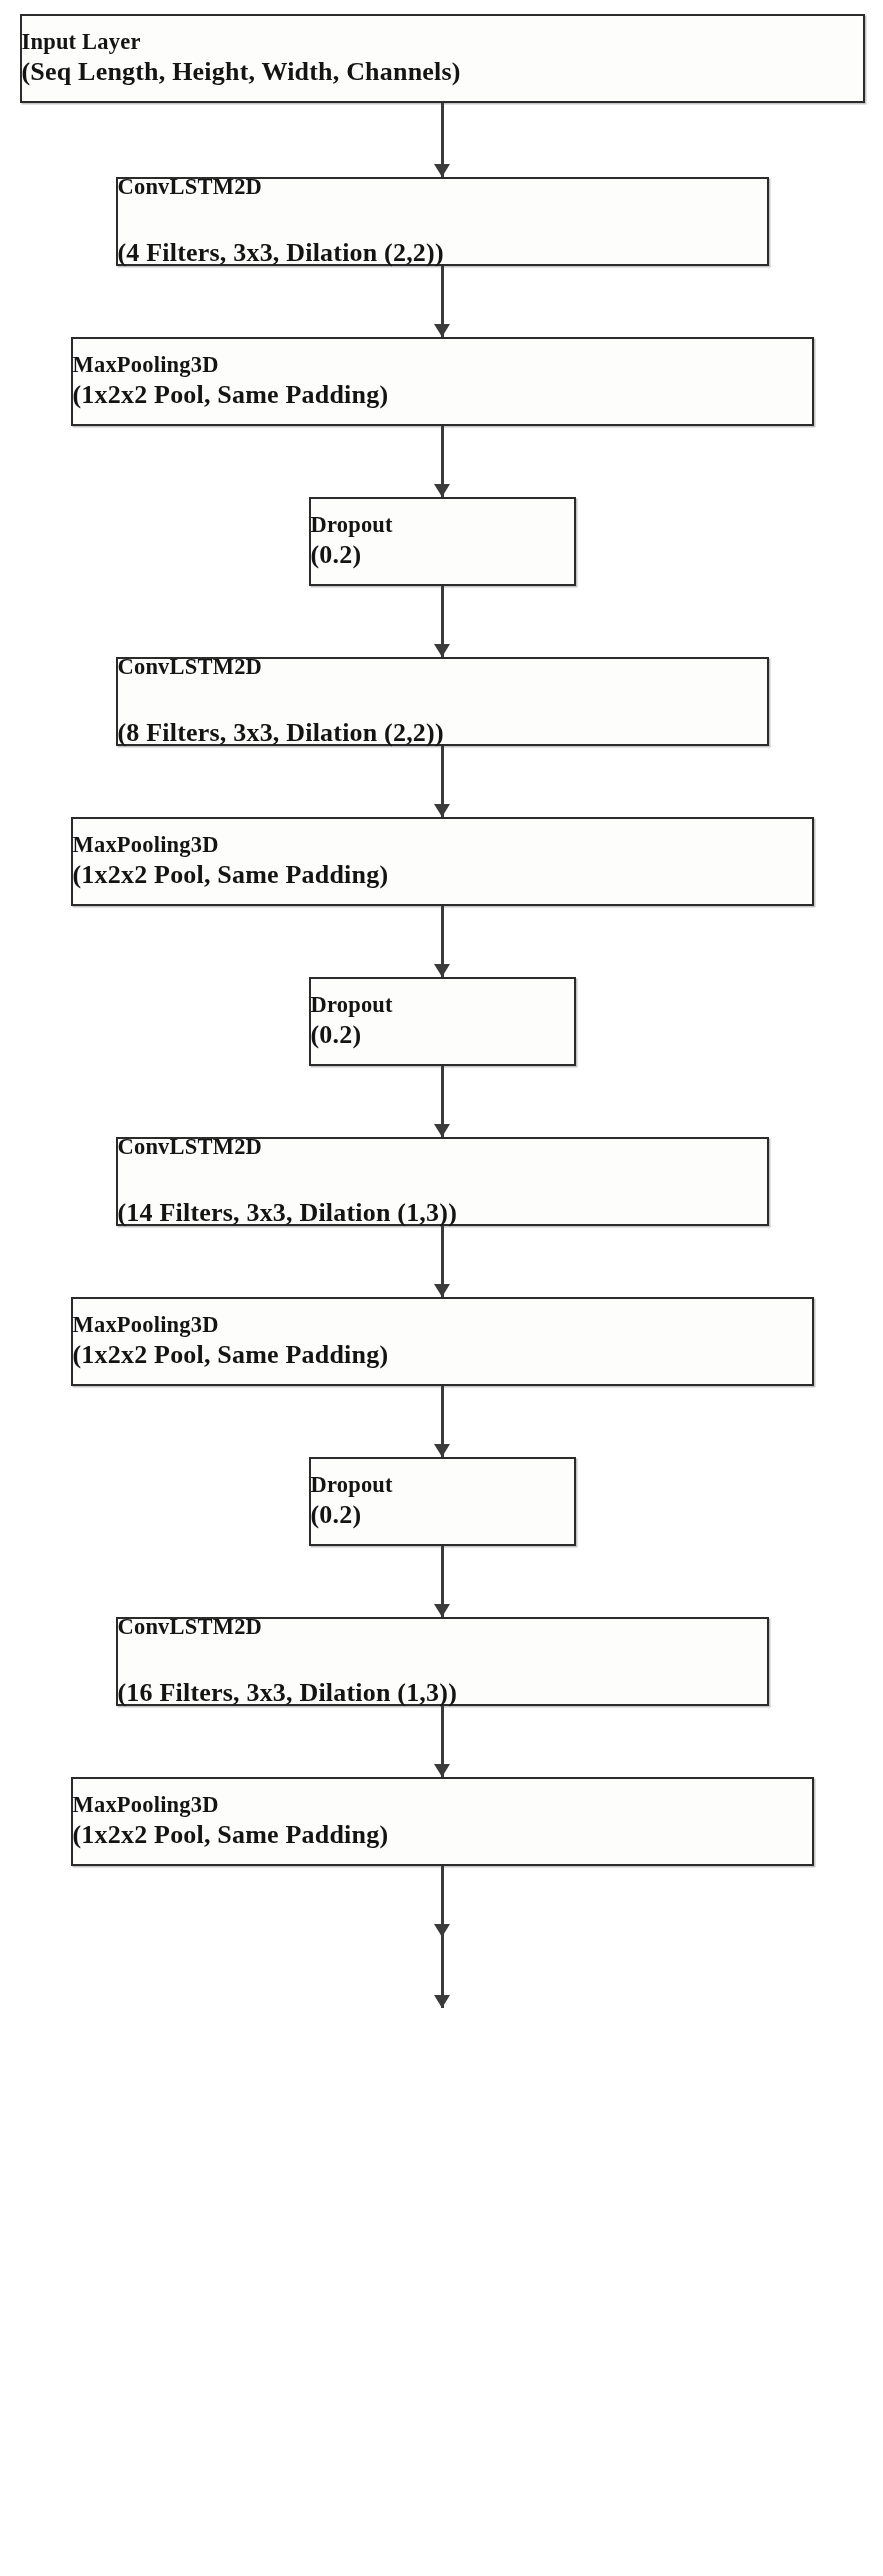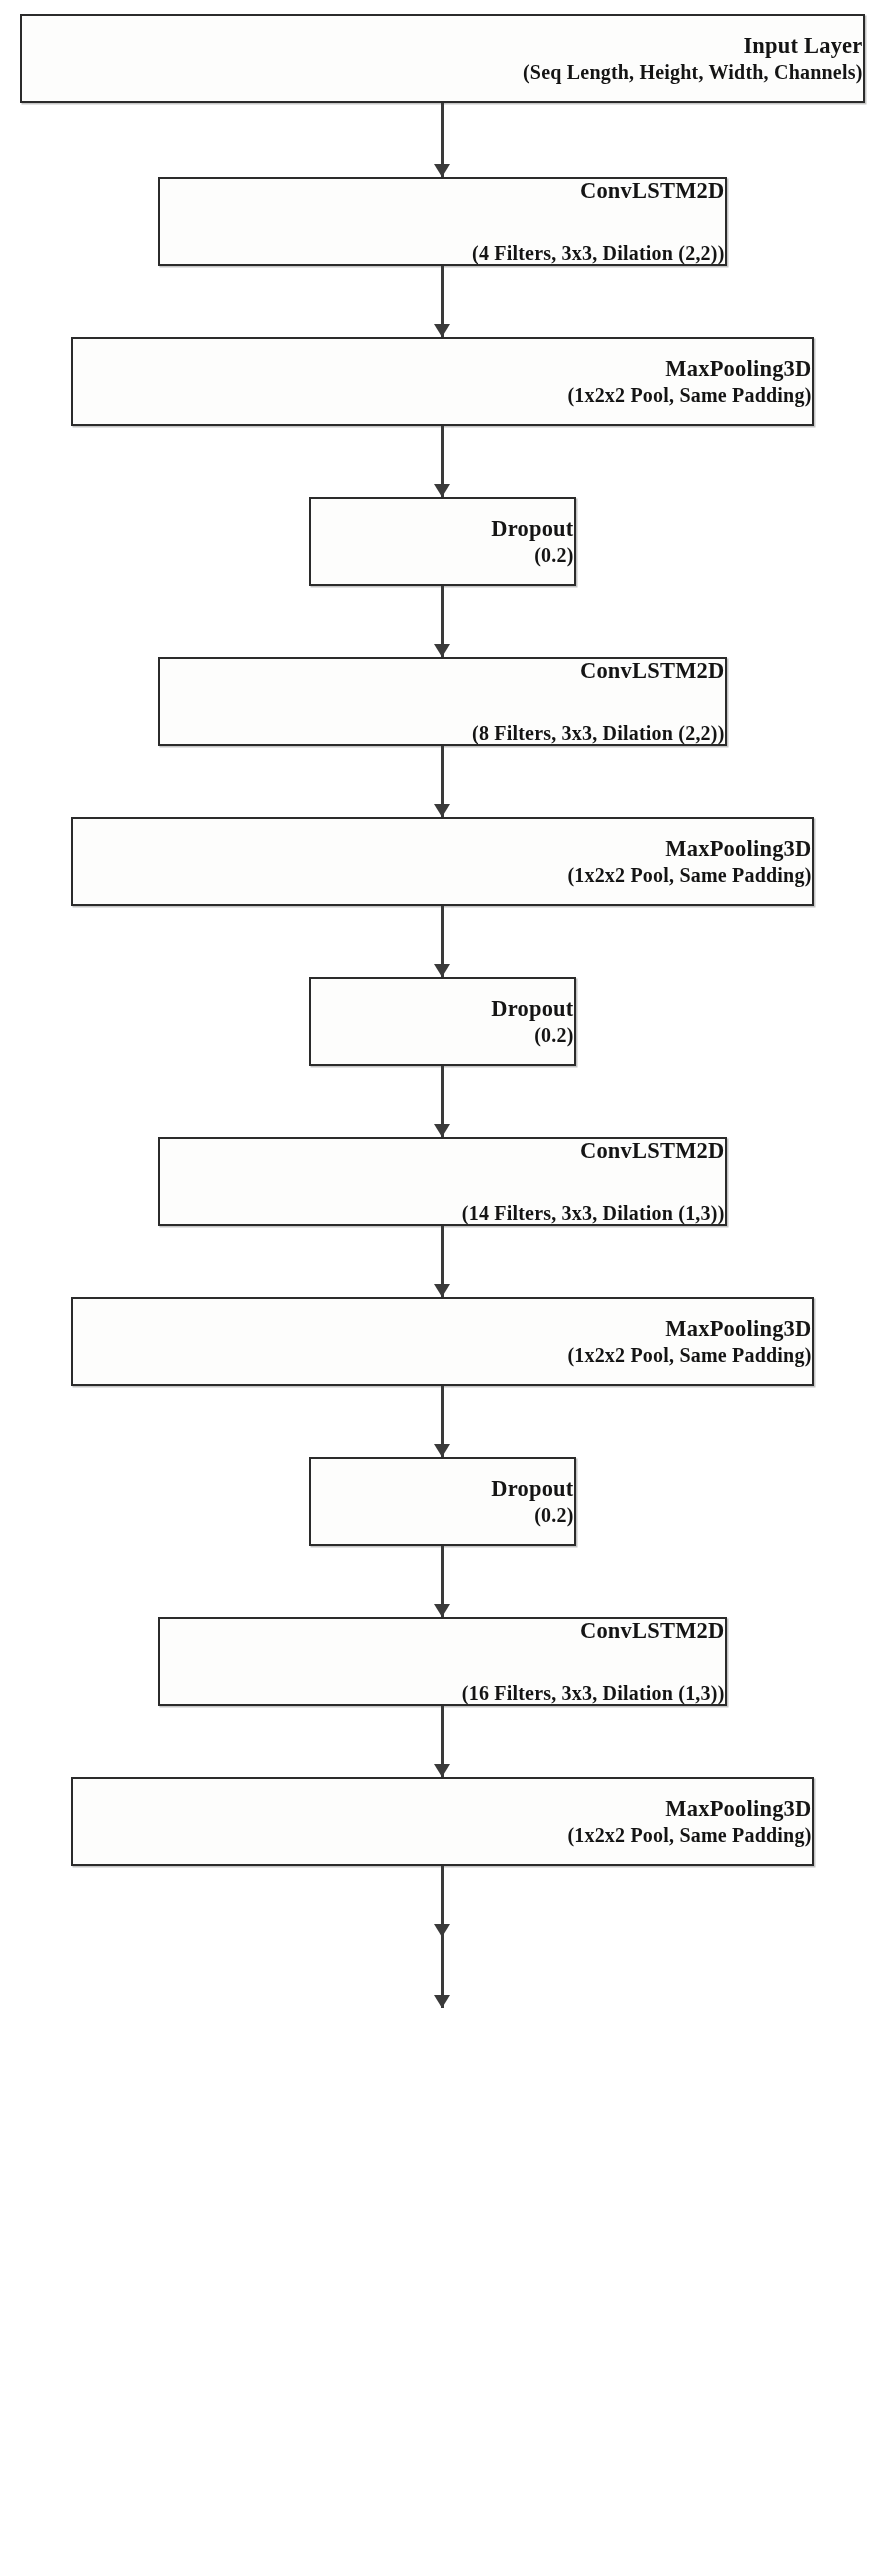--- a/index.html
+++ b/index.html
@@ -24,34 +24,34 @@
     padding-top: 13.5px;
     box-sizing: border-box;
   }
   .node {
     box-sizing: border-box;
     border: 2.3px solid #2b2b2b;
     background: #fdfdfc;
     text-align: center;
     display: flex;
     flex-direction: column;
-    align-items: flex-end;
+    align-items: flex-start;
     justify-content: center;
     color: #141414;
     font-weight: 700;
     letter-spacing: 0.2px;
     box-shadow: 1.5px 1.5px 0 rgba(90,90,90,0.35);
   }
   .node .line1 {
     font-size: 22.5px;
     line-height: 1.22;
     white-space: nowrap;
   }
   .node .line2 {
-    font-size: 20px;
+    font-size: 26px;
     line-height: 1.22;
     white-space: nowrap;
   }
   .node.two-line {
     height: 89px;
   }
   .node.one-line {
     height: 65px;
   }
   .connector {
@@ -65,21 +65,21 @@
     bottom: -0.8px;
     transform: translateX(-50%);
     width: 0;
     height: 0;
     border-left: 8.3px solid transparent;
     border-right: 8.3px solid transparent;
     border-top: 13.5px solid #3a3a3a;
   }
   
   .w-input     { width: 845px; }
-  .w-conv      { width:  569px; gap: 36px; }
+  .w-conv      { width:  653px; gap: 36px; }
   .w-pool      { width:  743px; }
   .w-drop      { width:  267px; }
   .w-flatten   { width:  267px; }
   .w-dense     { width:  511px; }
 </style>
 </head>
 <body>
 
 <div id="diagram">
 

